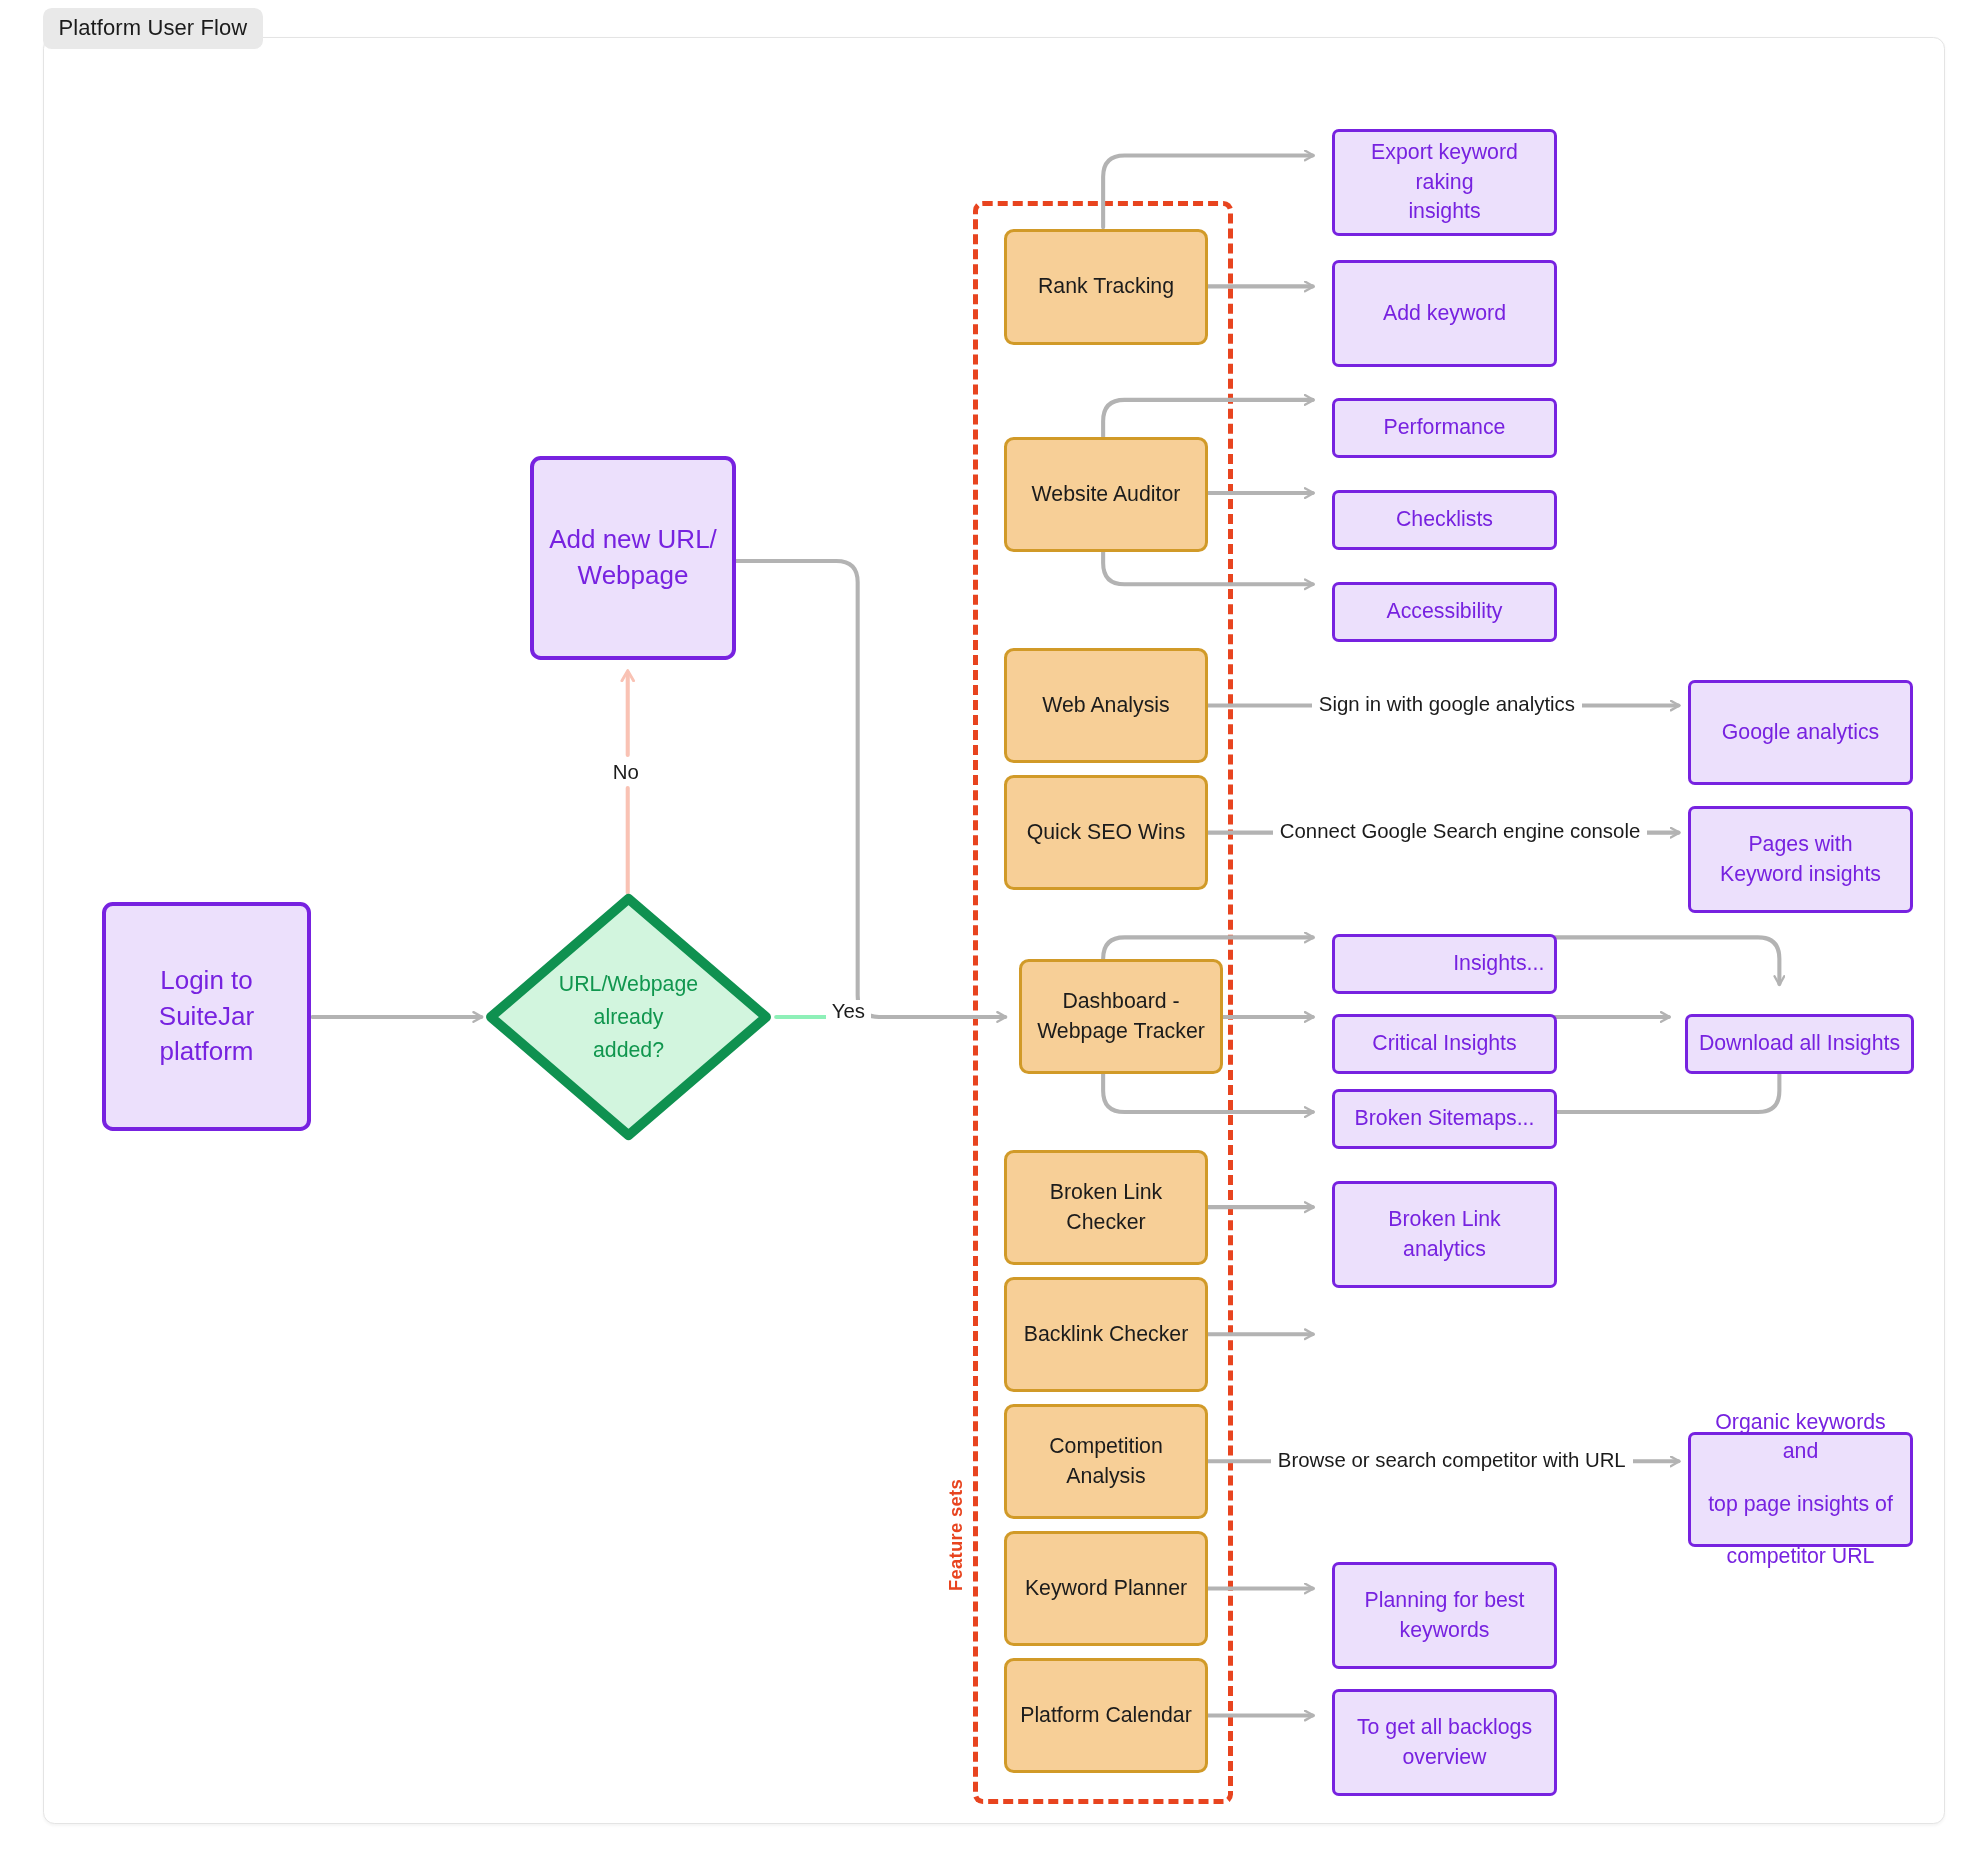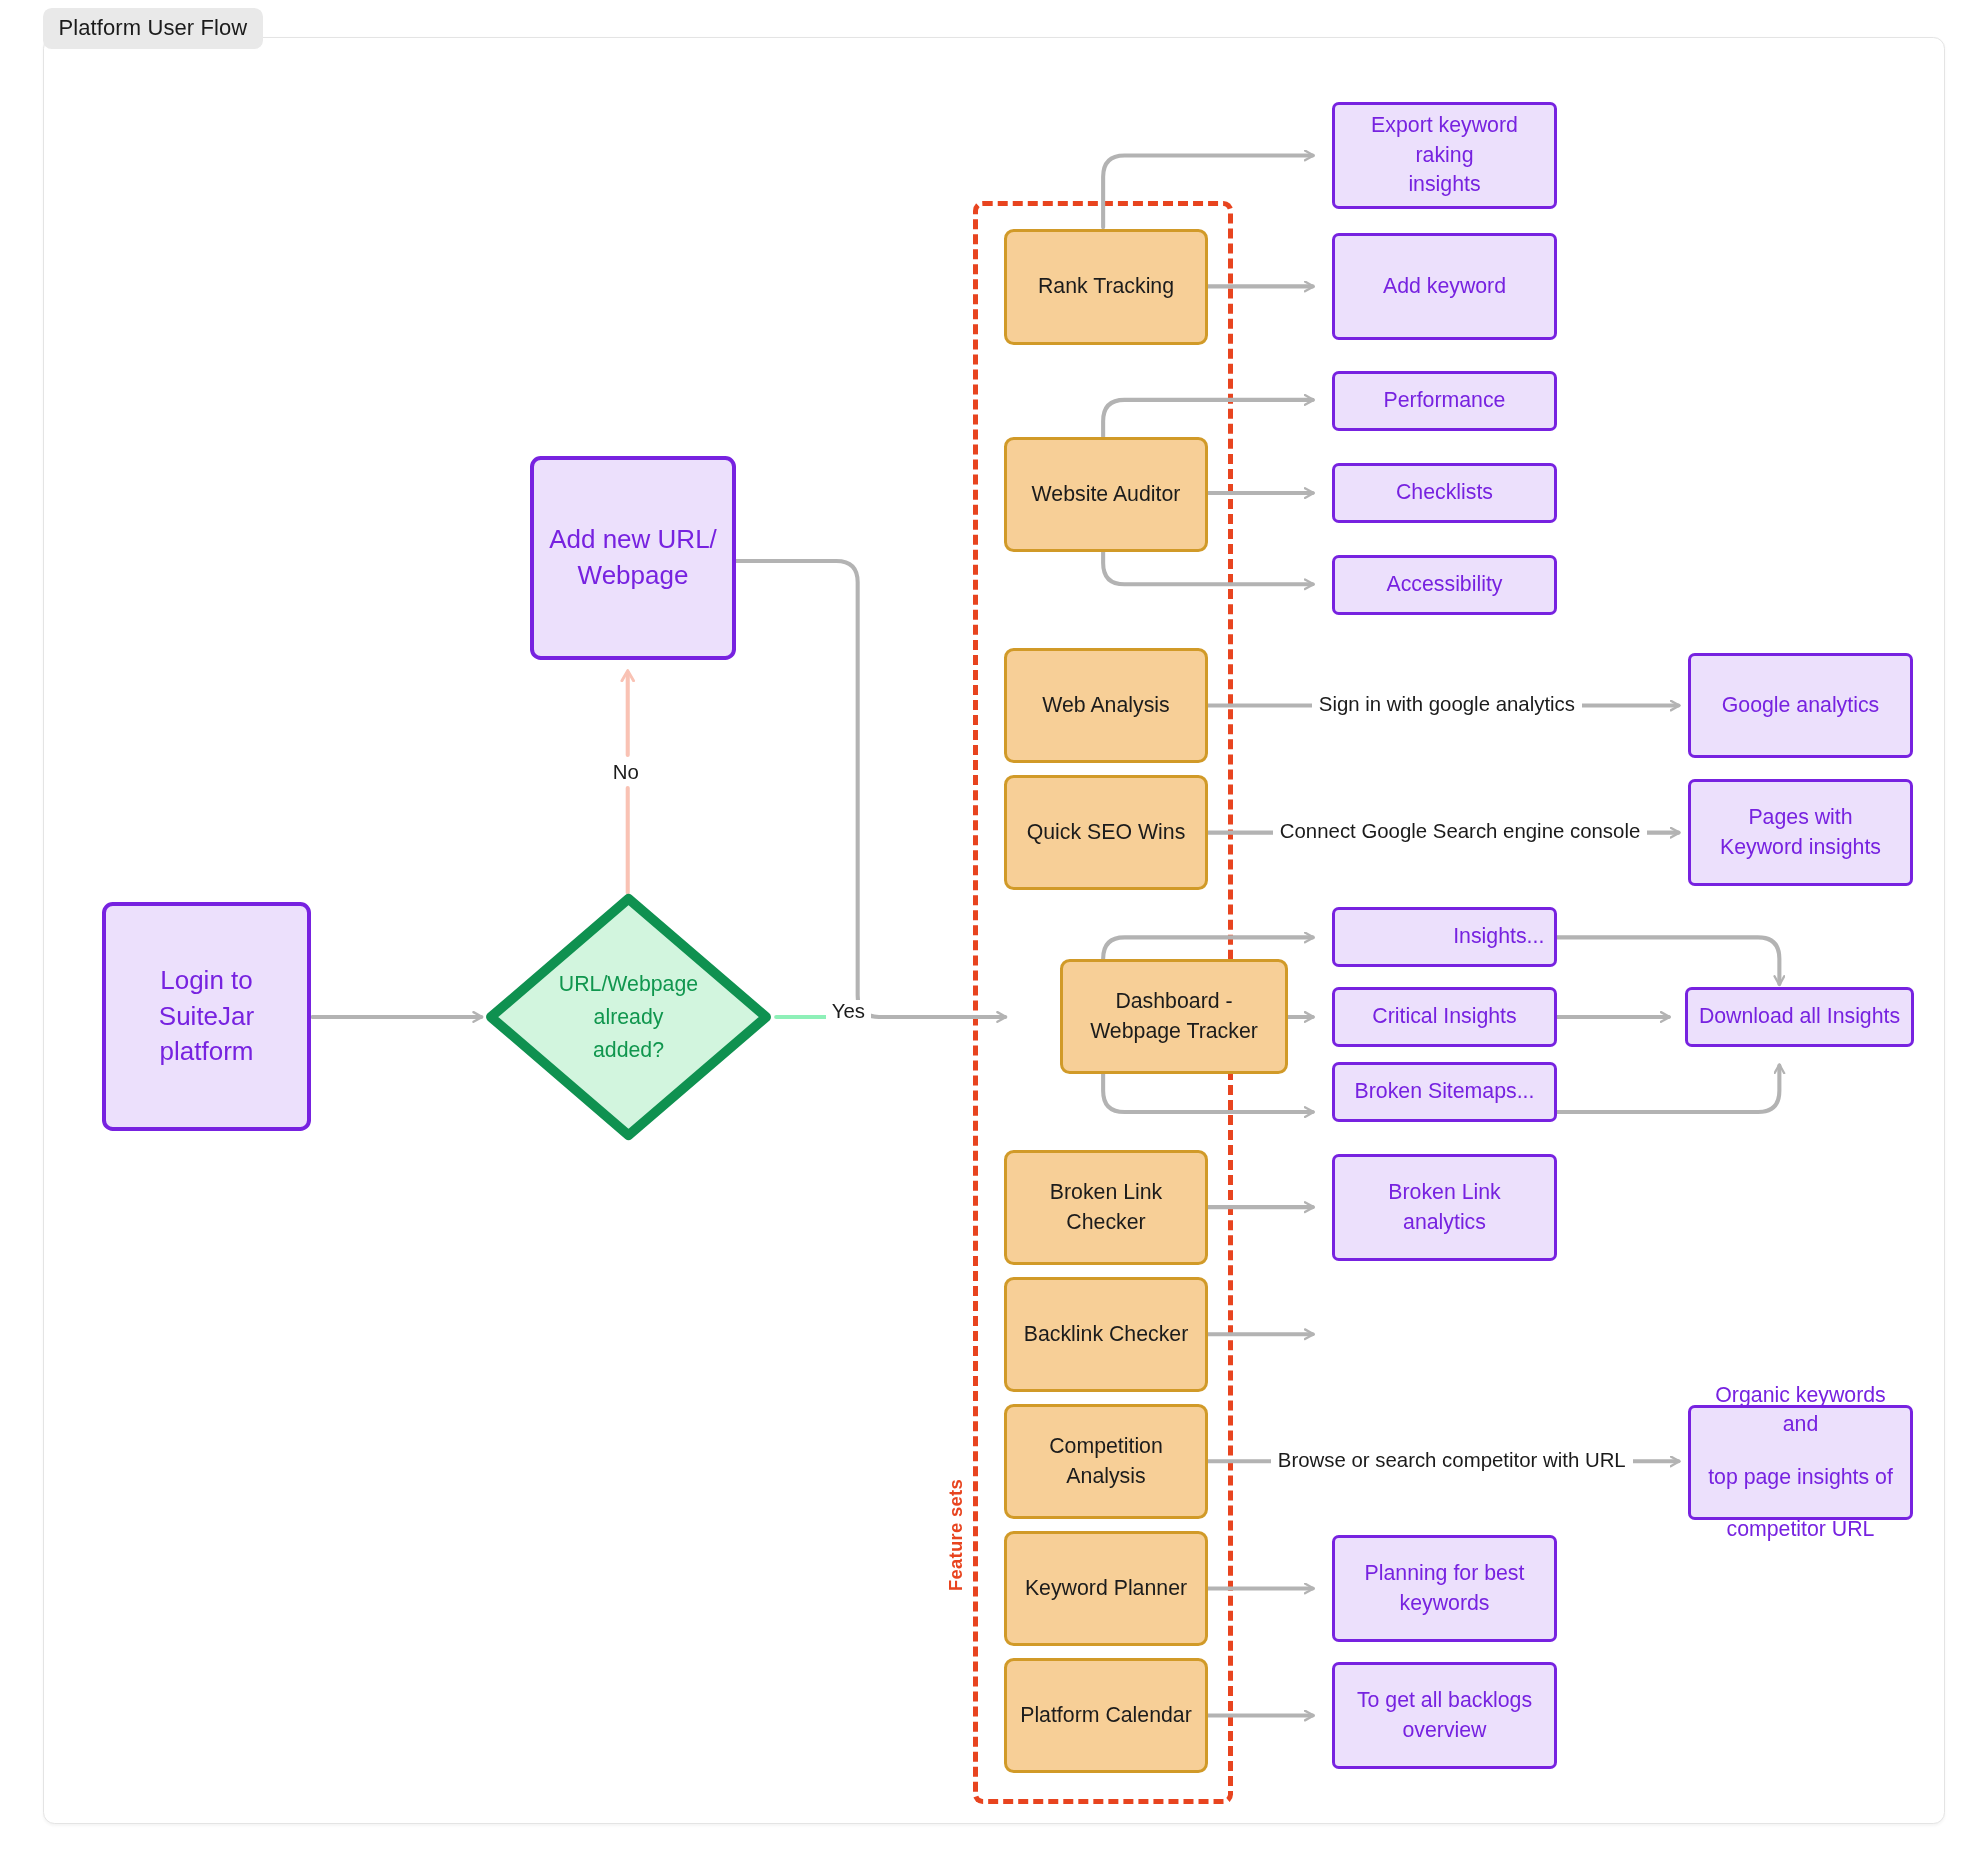--- a/index.html
+++ b/index.html
@@ -55,20 +55,21 @@
     z-index: 10;
     line-height: 1.38;
   }
   .node-purple {
     background: #ece0fc;
     border: 3.9px solid #7722e0;
     border-radius: 6.8px;
     color: #7722e0;
     font-size: 21.3px;
     padding: 3.9px 9.7px;
+    margin-top: 27px;
   }
   .node-purple-big {
     background: #ece0fc;
     border: 4.9px solid #7722e0;
     border-radius: 10.7px;
     color: #7722e0;
     font-size: 26px;
     padding: 5.8px 11.6px;
   }
   .node-orange {
@@ -247,21 +248,21 @@
   </div>
 
   <div class="node node-orange" style="left:1004px; top:648px; width:204px; height:115px;">
     <span>Web Analysis</span>
   </div>
 
   <div class="node node-orange" style="left:1004px; top:775px; width:204px; height:115px;">
     <span>Quick SEO Wins</span>
   </div>
 
-  <div class="node node-orange" style="left:1060px; top:959px; width:228px; height:115px; flex-direction:column;">
+  <div class="node node-orange" style="left:1019px; top:959px; width:204px; height:115px; flex-direction:column;">
     <span>Dashboard -</span>
     <span>Webpage Tracker</span>
   </div>
 
   <div class="node node-orange" style="left:1004px; top:1150px; width:204px; height:115px;">
     <span>Broken Link Checker</span>
   </div>
 
   <div class="node node-orange" style="left:1004px; top:1277px; width:204px; height:115px;">
     <span>Backlink Checker</span>

